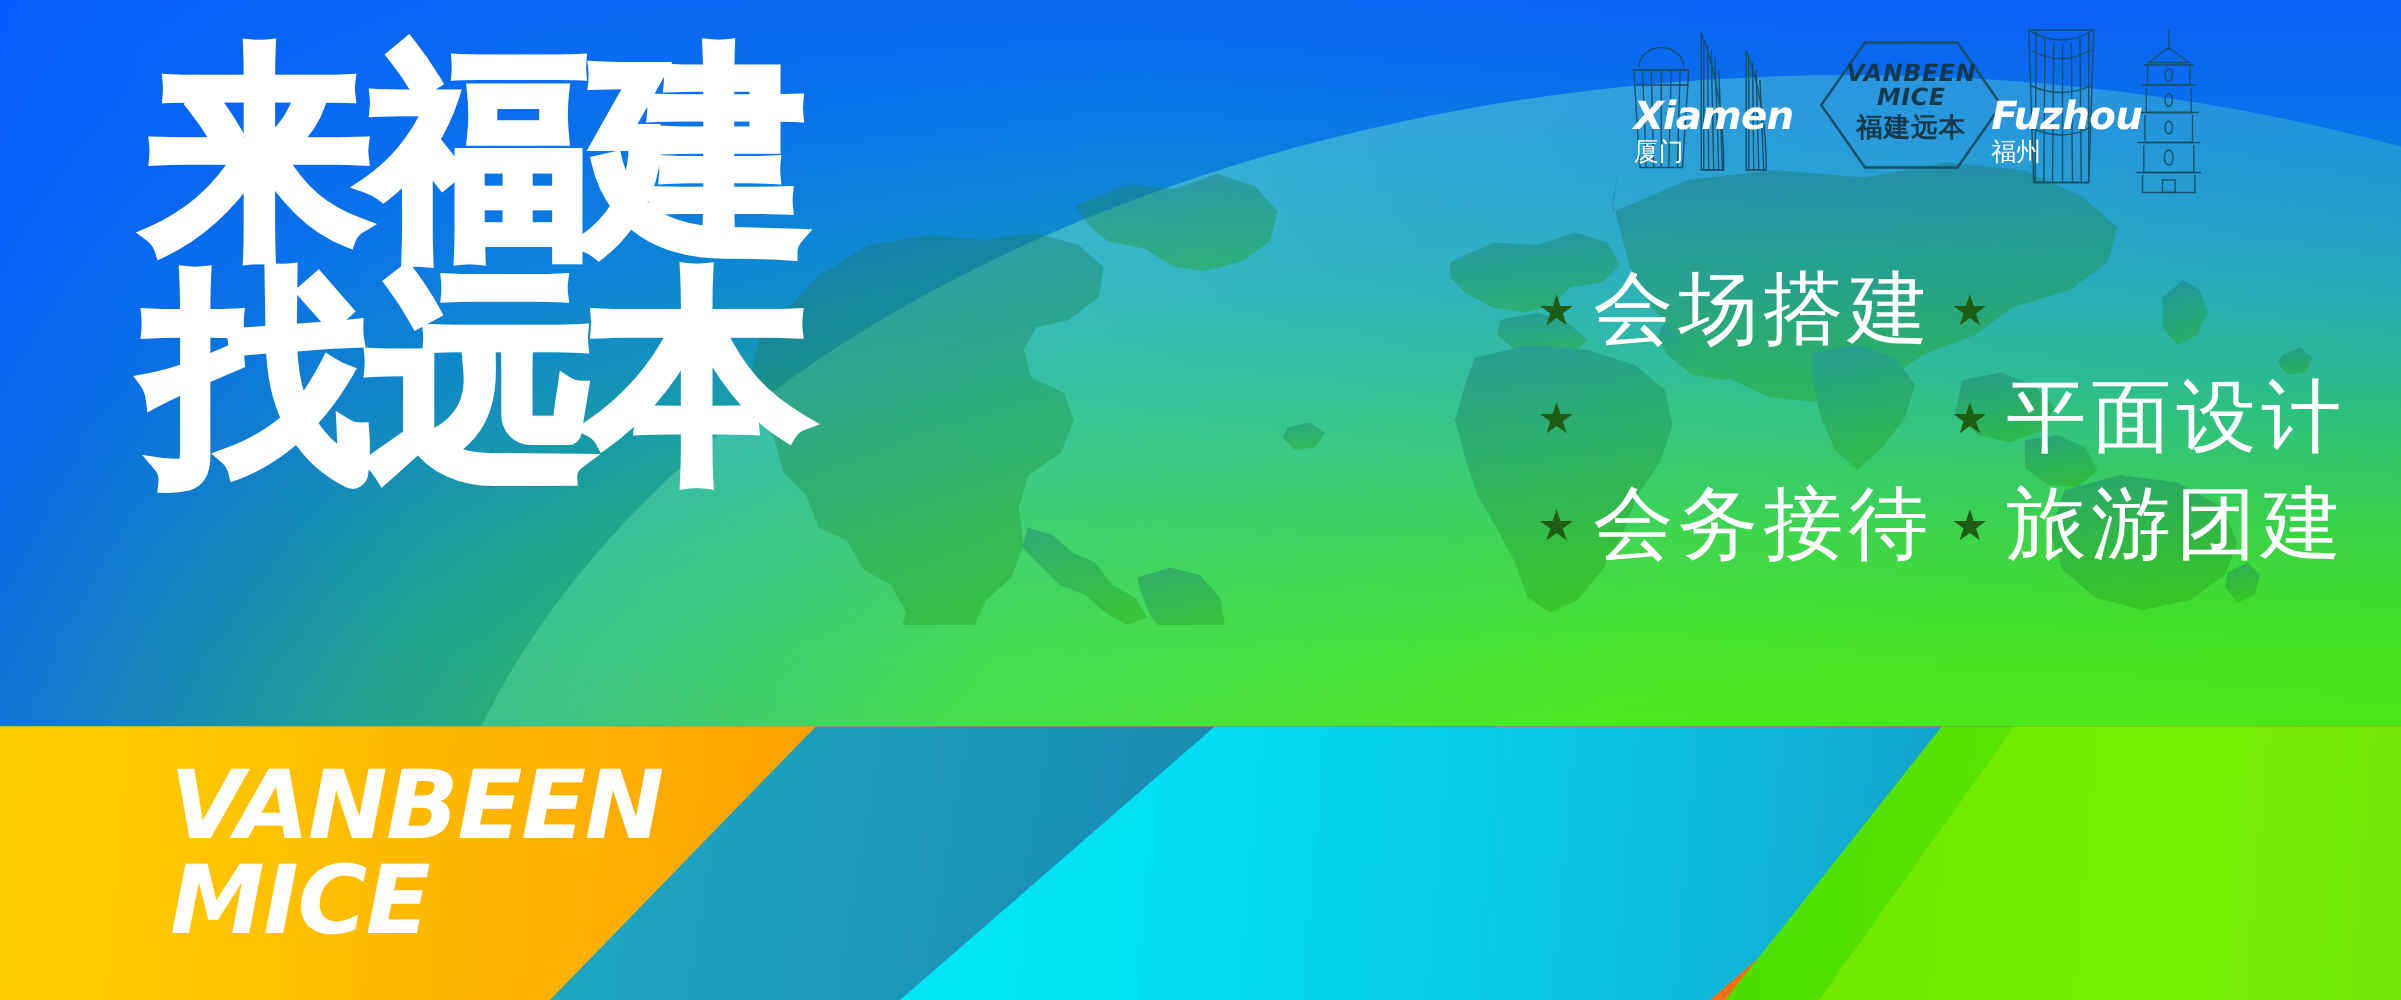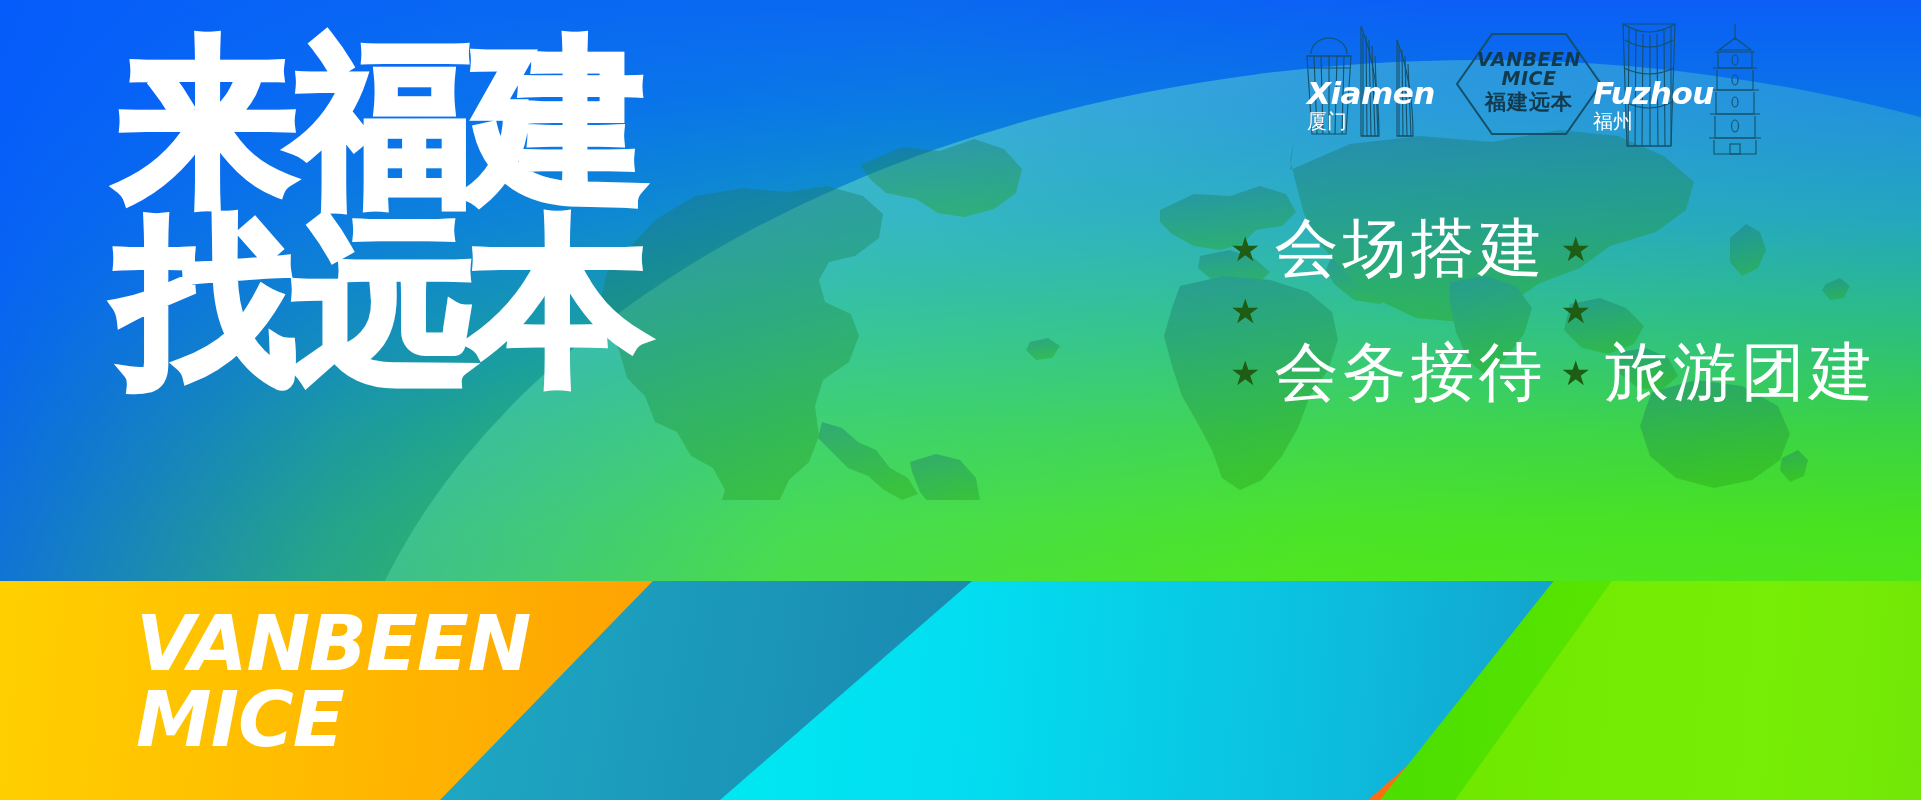--- a/index.html
+++ b/index.html
@@ -260,20 +260,21 @@
       </div>
       <div class="svc">
         <span class="star">★</span>
       </div>
 
       <div class="svc">
         <span class="star">★</span>
       </div>
       <div class="svc">
         <span class="star">★</span>
+        <span class="txt">平面设计</span>
       </div>
 
       <div class="svc">
         <span class="star">★</span>
         <span class="txt">会务接待</span>
       </div>
       <div class="svc">
         <span class="star">★</span>
         <span class="txt">旅游团建</span>
       </div>

